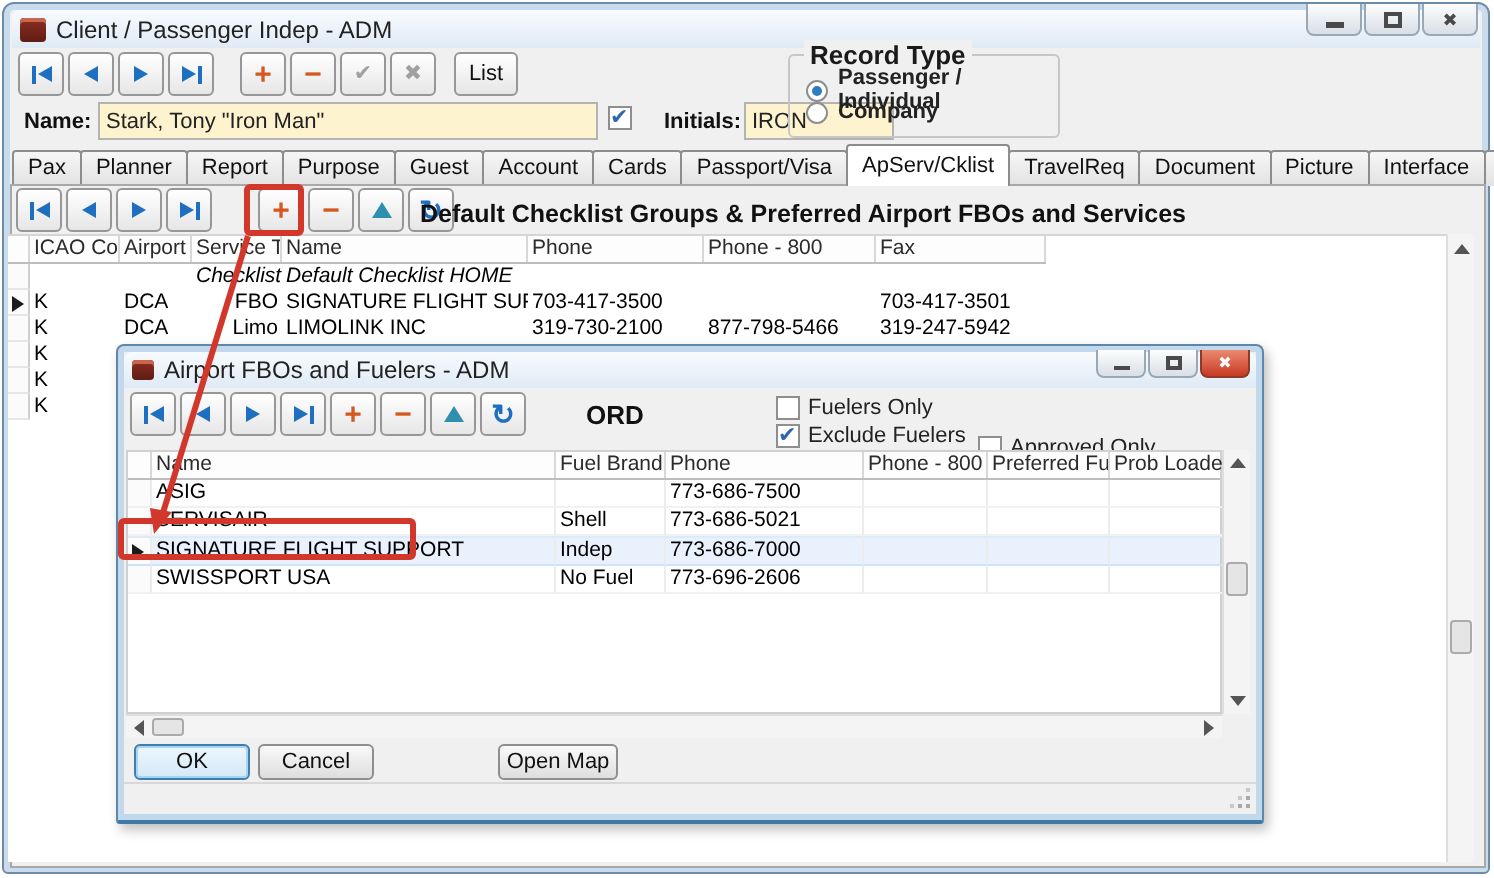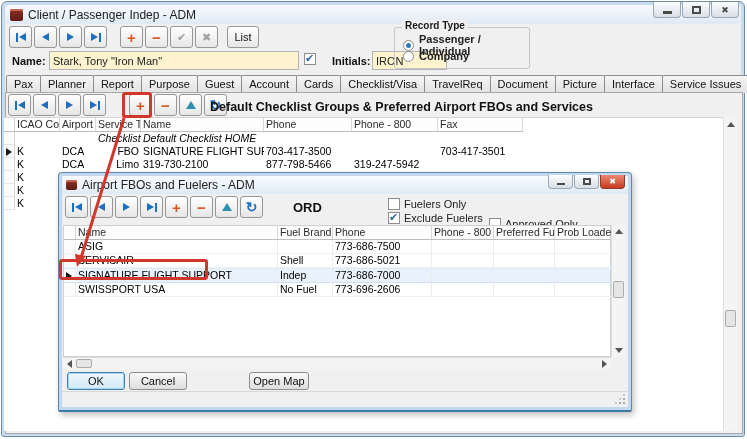--- a/index.html
+++ b/index.html
@@ -39,21 +39,21 @@
     display:flex;align-items:center;justify-content:center;font-size:11px;color:#111;}
 
   
   .lbl{font-weight:bold;font-size:11px;color:#111;}
   .yellow-input{background:#fdf3cf;border:1px solid #b3b3b3;font-size:11px;padding:1px 3px;color:#222;}
   .cb{width:12px;height:12px;background:#fff;border:1px solid #8e8e8e;position:relative;}
   .cb.checked::after{content:"✔";position:absolute;left:0px;top:-2px;font-size:11px;color:#2f66b0;}
   .radio{width:11px;height:11px;border:1px solid #8e8e8e;border-radius:50%;background:#fff;position:relative;flex:0 0 auto;}
   .radio.sel::after{content:"";position:absolute;left:2px;top:2px;width:5px;height:5px;border-radius:50%;background:#2f7cc0;}
   .grpbox{position:absolute;border:1px solid #c6c6c6;border-radius:3px;}
-  .grpbox .legend{position:absolute;top:-8px;left:7px;background:#f0f0f0;padding:0 3px;font-weight:bold;font-size:10px;}
+  .grpbox .legend{position:absolute;top:-8px;left:7px;background:#f0f0f0;padding:0 3px;font-weight:bold;font-size:13px;}
   .radio-row{display:flex;align-items:center;gap:5px;font-weight:bold;font-size:11px;color:#222;}
 
   
   .tabstrip{position:absolute;left:4px;top:71px;right:6px;height:20px;display:flex;align-items:flex-end;}
   .tab{height:18px;padding:2px 7px 0 7px;border:1px solid #8d8d8d;border-bottom:none;border-radius:2px 2px 0 0;
     background:linear-gradient(#f6f6f6,#e2e2e2);margin-right:-1px;font-size:11px;white-space:nowrap;color:#111;}
   .tab.active{height:21px;background:#fff;position:relative;z-index:3;padding-top:4px;}
 
   .tab-panel{position:absolute;left:3px;top:90px;width:738px;height:342px;background:#f0f0f0;border:1px solid #a8a8a8;}
 
@@ -178,21 +178,22 @@
     </div>
 
     <div class="tabstrip">
       <div class="tab">Pax</div>
       <div class="tab">Planner</div>
       <div class="tab">Report</div>
       <div class="tab">Purpose</div>
       <div class="tab">Guest</div>
       <div class="tab">Account</div>
       <div class="tab">Cards</div>
-      <div class="tab">Checklist/Visa</div>
+      <div class="tab">Passport/Visa</div>
+      <div class="tab active">ApServ/Cklist</div>
       <div class="tab">TravelReq</div>
       <div class="tab">Document</div>
       <div class="tab">Picture</div>
       <div class="tab">Interface</div>
       <div class="tab">Service Issues</div>
 
     </div>
 
     <div class="tab-panel"></div>
   </div>
@@ -259,20 +260,21 @@
       <div>SIGNATURE FLIGHT SUPPORT</div>
       <div>703-417-3500</div>
       <div></div>
       <div>703-417-3501</div>
     </div>
     <div class="grow mcols" style="width:519px;">
       <div class="selcell"></div>
       <div>K</div>
       <div>DCA</div>
       <div class="ta-r">Limo</div>
+      <div>LIMOLINK INC</div>
       <div>319-730-2100</div>
       <div>877-798-5466</div>
       <div>319-247-5942</div>
     </div>
     <div class="grow mcols" style="width:519px;">
       <div class="selcell"></div>
       <div>K</div>
       <div></div>
         <div></div>
         <div></div>

